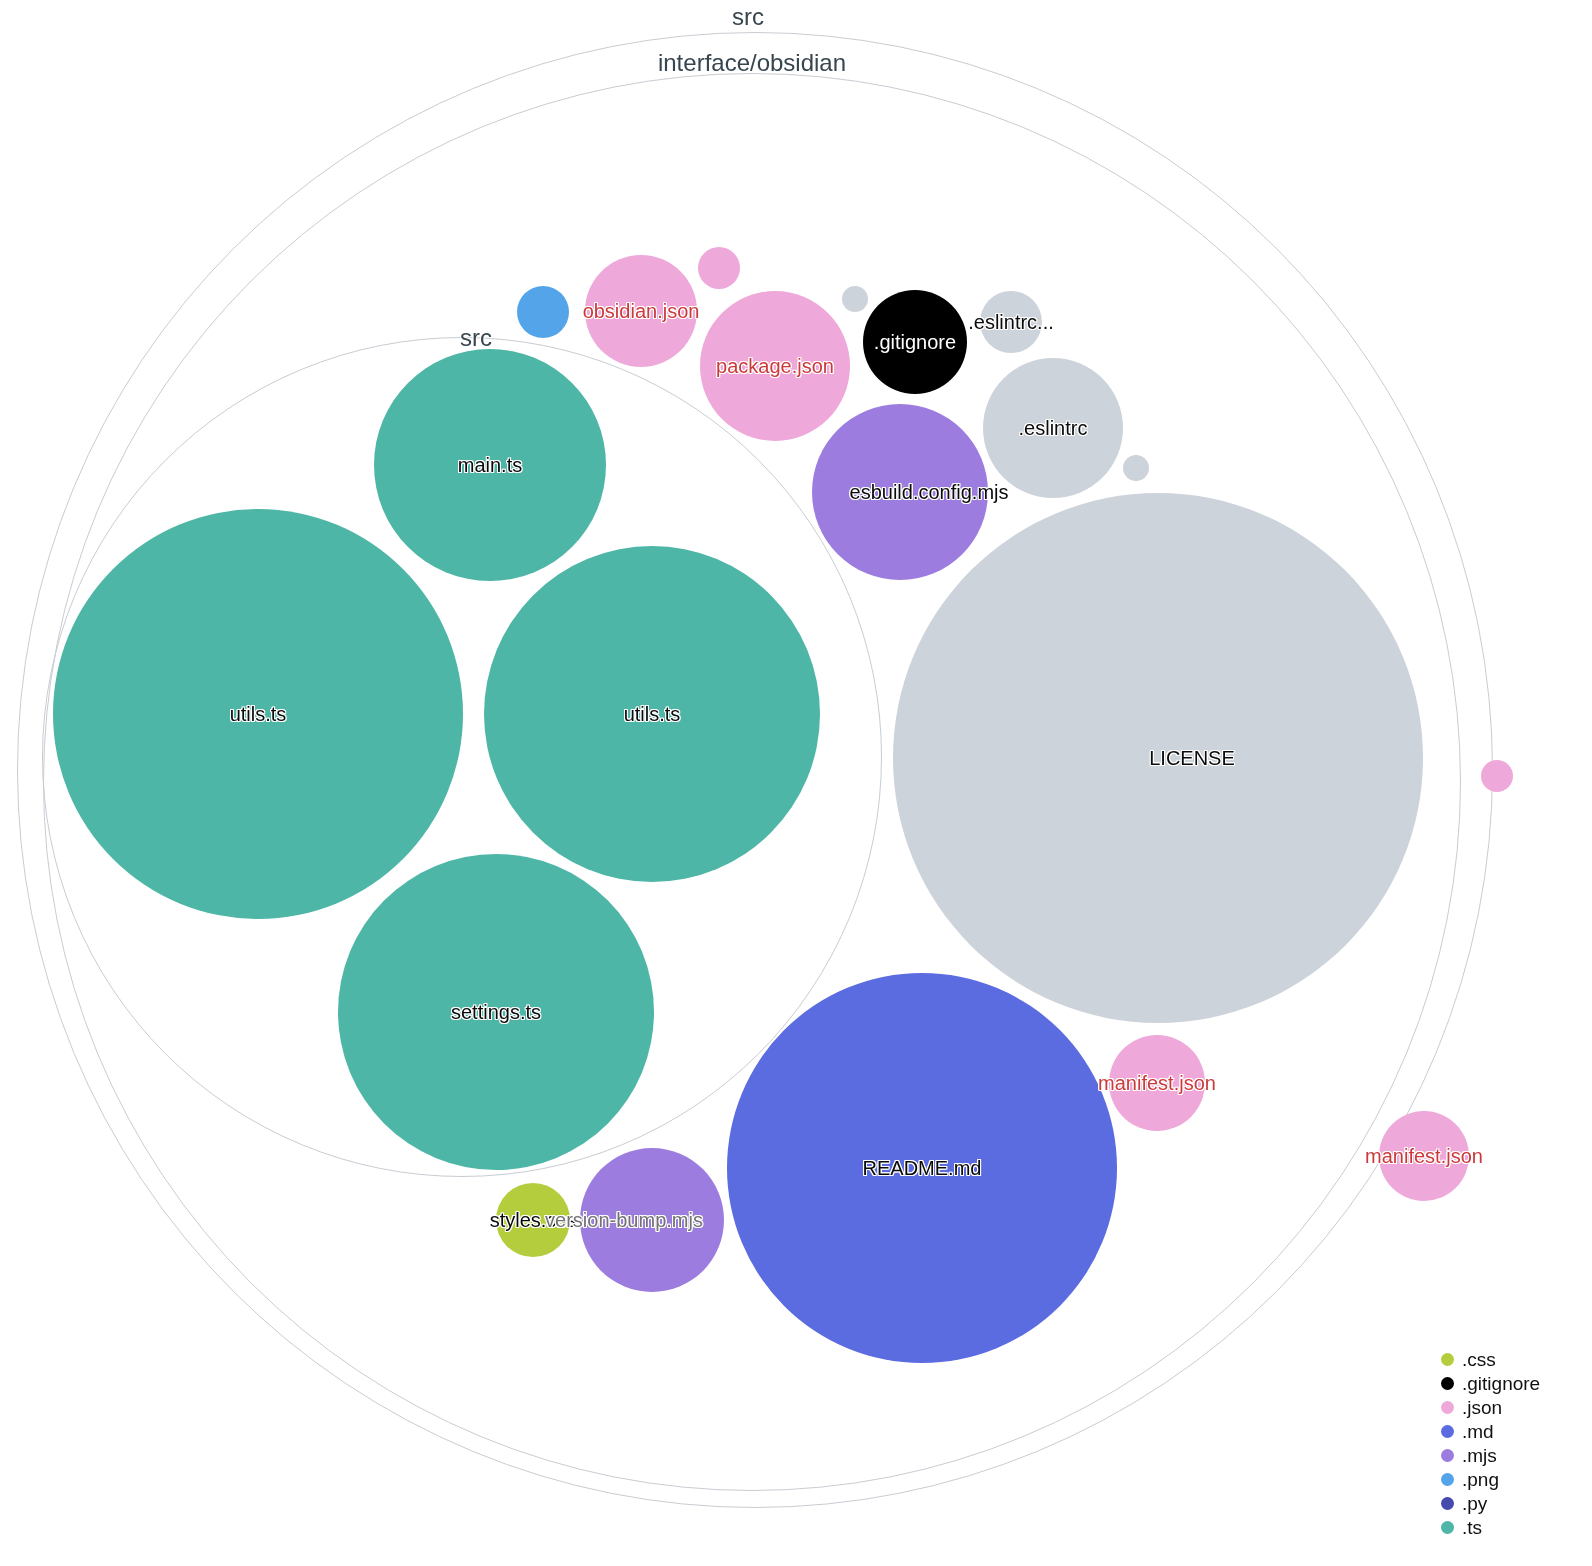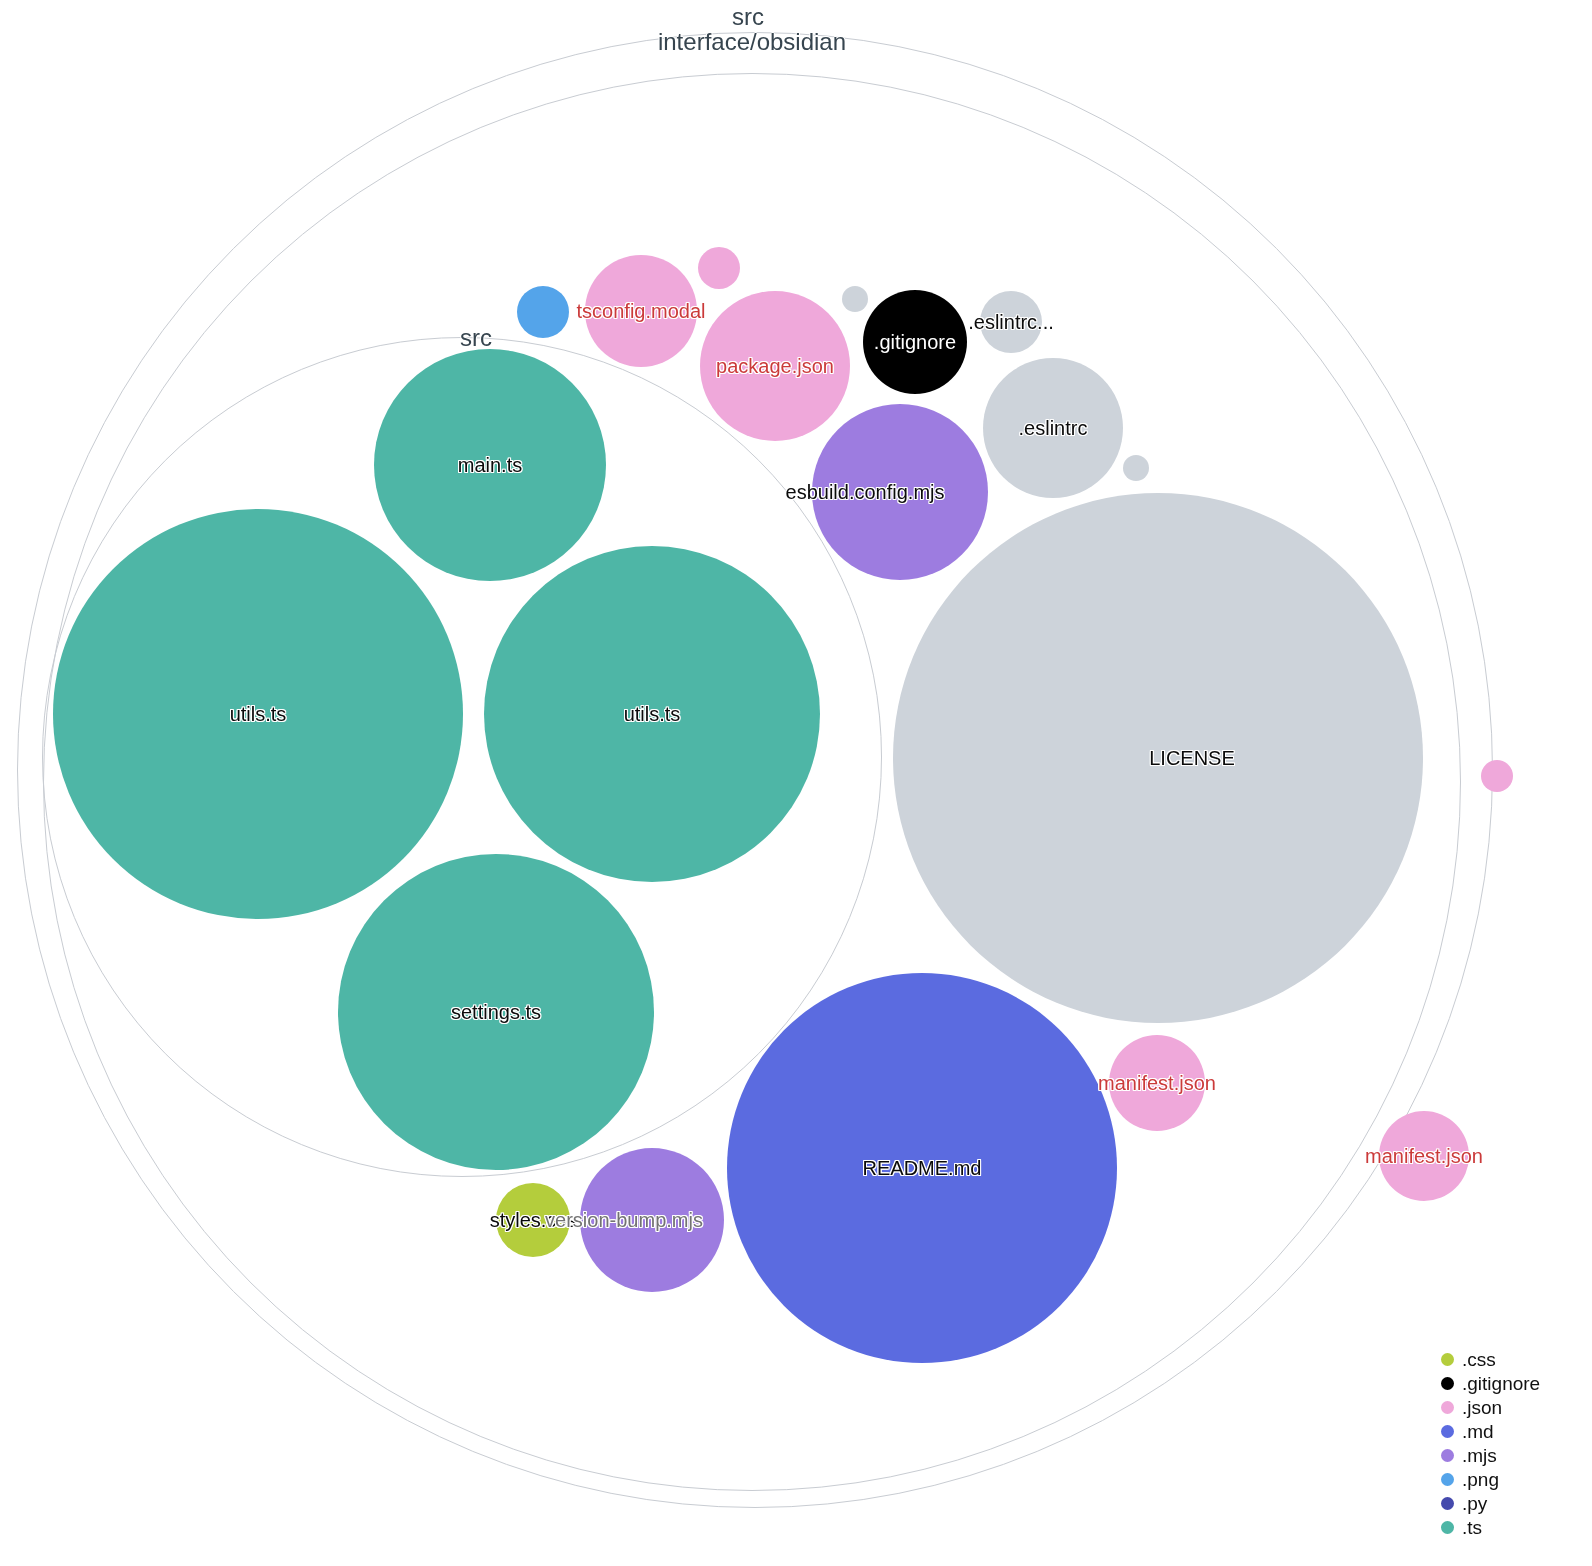--- a/index.html
+++ b/index.html
@@ -97,38 +97,38 @@
       <div class="circle file-circle" style="left: 698px; top: 247px; width: 42px; height: 42px; background: rgb(239, 168, 218);"></div>
       <div class="circle file-circle" style="left: 517px; top: 286px; width: 52px; height: 52px; background: rgb(84, 164, 234);"></div>
       <div class="circle file-circle" style="left: 700px; top: 291px; width: 150px; height: 150px; background: rgb(239, 168, 218);"></div>
       <div class="circle file-circle" style="left: 863px; top: 290px; width: 104px; height: 104px; background: rgb(0, 0, 0);"></div>
       <div class="circle file-circle" style="left: 842px; top: 286px; width: 26px; height: 26px; background: rgb(205, 211, 218);"></div>
       <div class="circle file-circle" style="left: 980px; top: 291px; width: 62px; height: 62px; background: rgb(205, 211, 218);"></div>
       <div class="circle file-circle" style="left: 983px; top: 358px; width: 140px; height: 140px; background: rgb(205, 211, 218);"></div>
       <div class="circle file-circle" style="left: 1123px; top: 455px; width: 26px; height: 26px; background: rgb(205, 211, 218);"></div>
       <div class="circle file-circle" style="left: 812px; top: 404px; width: 176px; height: 176px; background: rgb(157, 124, 224);"></div>
       <div class="folder-label" style="left: 748px; top: 17px; color: rgb(55, 69, 79);">src</div>
-      <div class="folder-label" style="left: 752px; top: 42px; color: rgb(55, 69, 79);">interface/obsidian</div>
+      <div class="folder-label" style="left: 752px; top: 63px; color: rgb(55, 69, 79);">interface/obsidian</div>
       <div class="folder-label" style="left: 476px; top: 338px; color: rgb(55, 69, 79);">src</div>
       <div class="node-label halo" style="left: 490px; top: 465px; color: rgb(11, 11, 11);">main.ts</div>
       <div class="node-label halo" style="left: 258px; top: 714px; color: rgb(11, 11, 11);">utils.ts</div>
       <div class="node-label halo" style="left: 652px; top: 714px; color: rgb(11, 11, 11);">utils.ts</div>
       <div class="node-label halo" style="left: 496px; top: 1012px; color: rgb(11, 11, 11);">settings.ts</div>
       <div class="node-label halo" style="left: 533px; top: 1220px; color: rgb(11, 11, 11);">styles.css</div>
       <div class="node-label halo" style="left: 624px; top: 1220px; color: #737373;">version-bump.mjs</div>
       <div class="node-label halo" style="left: 922px; top: 1168px; color: rgb(11, 11, 11);">README.md</div>
       <div class="node-label halo" style="left: 1158px; top: 758px; color: rgb(11, 11, 11); margin-left: 34px;">LICENSE</div>
       <div class="node-label halo" style="left: 1157px; top: 1083px; color: rgb(203, 58, 58);">manifest.json</div>
       <div class="node-label halo" style="left: 1424px; top: 1156px; color: rgb(203, 58, 58);">manifest.json</div>
-      <div class="node-label halo" style="left: 641px; top: 311px; color: rgb(203, 58, 58);">tsconfig.modal</div>
+      <div class="node-label halo" style="left: 641px; top: 311px; color: rgb(203, 58, 58);">obsidian.json</div>
       <div class="node-label halo" style="left: 775px; top: 366px; color: rgb(203, 58, 58);">package.json</div>
       <div class="node-label" style="left: 915px; top: 342px; color: rgb(255, 255, 255);">.gitignore</div>
       <div class="node-label halo" style="left: 1011px; top: 322px; color: rgb(11, 11, 11);">.eslintrc...</div>
       <div class="node-label halo" style="left: 1053px; top: 428px; color: rgb(11, 11, 11);">.eslintrc</div>
-      <div class="node-label halo" style="left: 865px; top: 492px; color: rgb(11, 11, 11);">esbuild.config.mjs</div>
+      <div class="node-label halo" style="left: 929px; top: 492px; color: rgb(11, 11, 11);">esbuild.config.mjs</div>
     </div>
   <div class="legend">
       <div class="legend-item">
         <span class="legend-dot" style="background: rgb(180, 205, 60);"></span>
         <span class="legend-label">.css</span>
       </div>
       <div class="legend-item">
         <span class="legend-dot" style="background: rgb(0, 0, 0);"></span>
         <span class="legend-label">.gitignore</span>
       </div>

